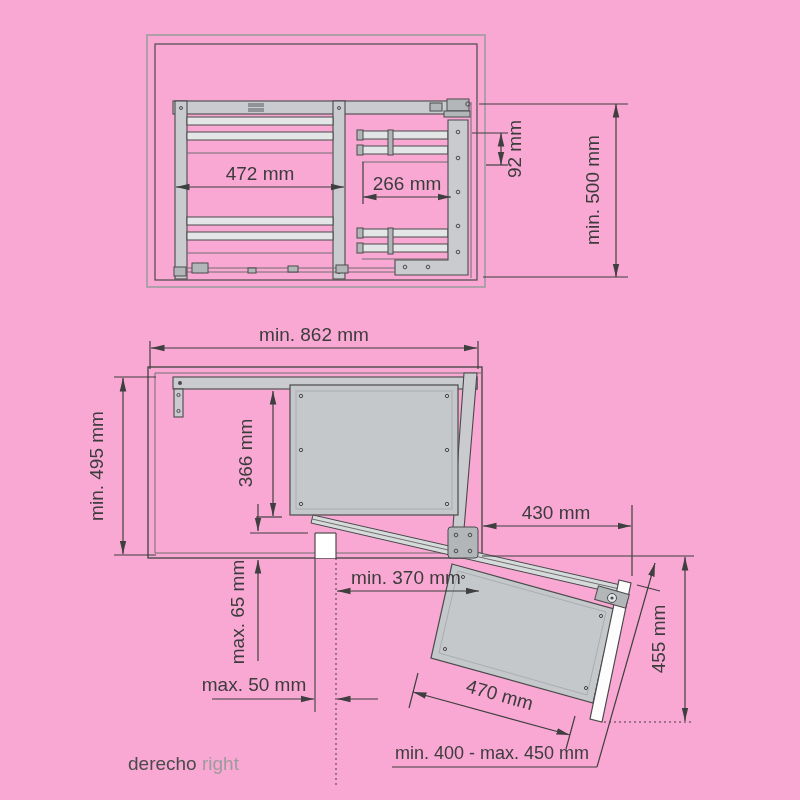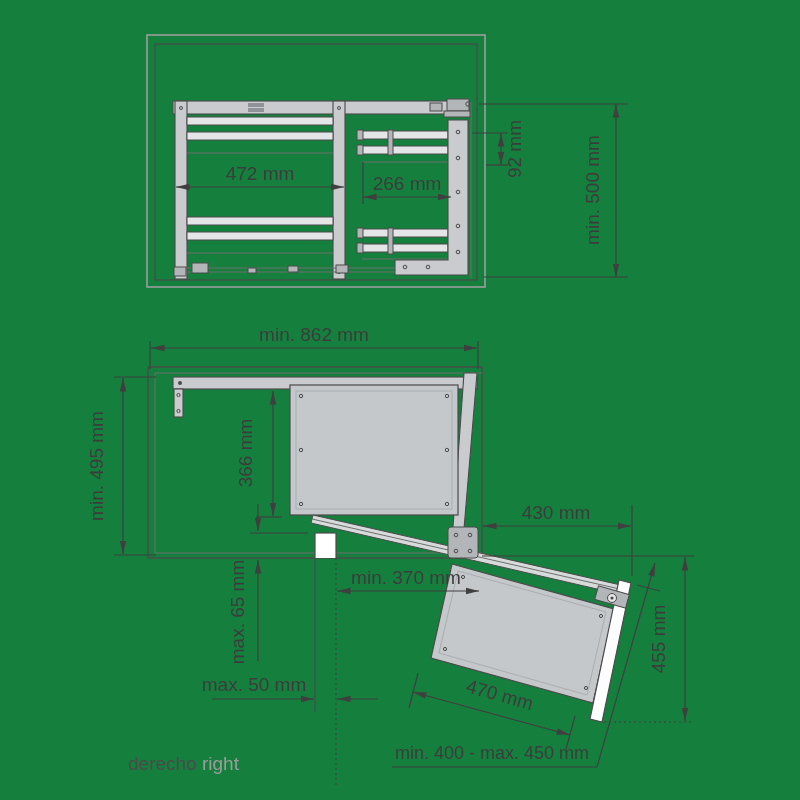--- a/index.html
+++ b/index.html
@@ -1,16 +1,16 @@
 <!DOCTYPE html>
 <html><head>
 <meta charset="utf-8">
 <style>
   html,body{margin:0;padding:0;background:#ffffff;}
-  .stage{width:800px;height:800px;background:#15803d;position:relative;overflow:hidden;}
+  .stage{width:800px;height:800px;background:#f9a8d4;position:relative;overflow:hidden;}
   svg{display:block;}
   
   .wall-light{stroke:#9d9d9d;stroke-width:1.6;fill:none;}
   .ln{stroke:#4a4a4a;stroke-width:1.2;fill:none;}
   .ln-thin{stroke:#6e6e6e;stroke-width:1;fill:none;}
   .metal{fill:#c9cbce;stroke:#4a4a4a;stroke-width:1.1;}
   .metal-dk{fill:#b3b6b9;stroke:#4a4a4a;stroke-width:1;}
   .metal-lt{fill:#e3e5e6;stroke:#4a4a4a;stroke-width:1;}
   .panel{stroke:#4a4a4a;stroke-width:1.2;}
   .panel-inner{stroke:#a9adb0;stroke-width:1;fill:none;}

